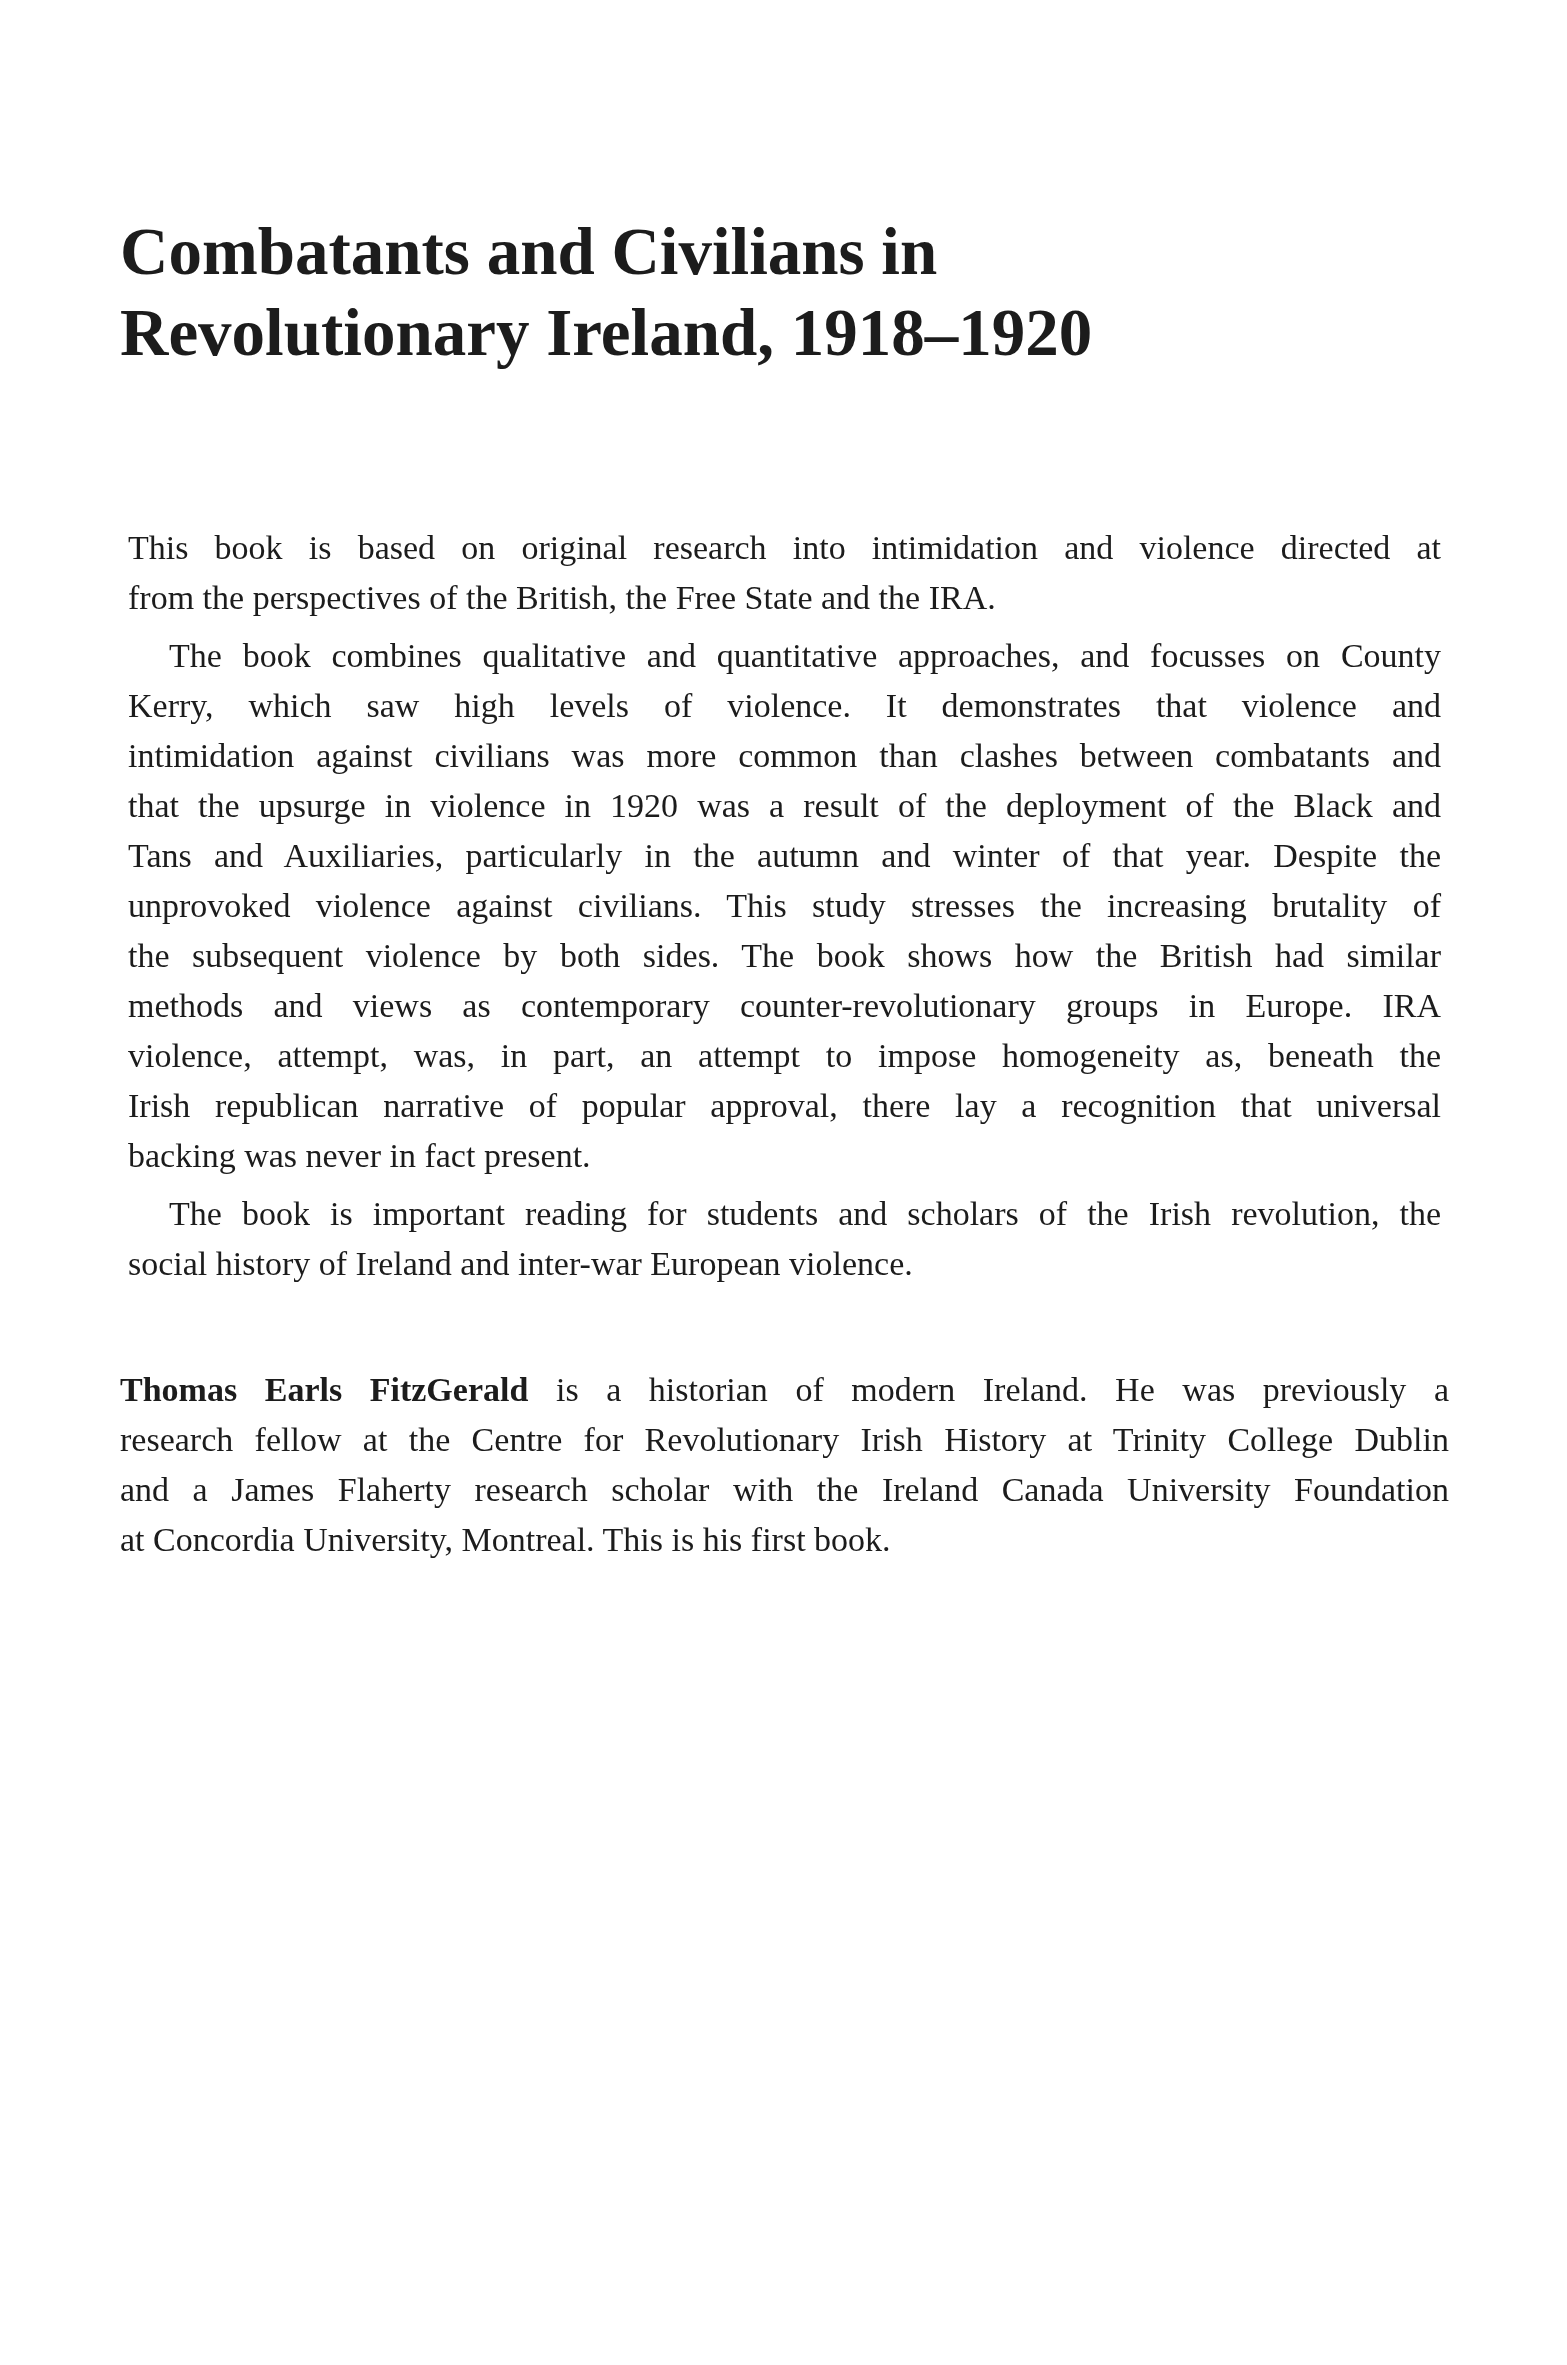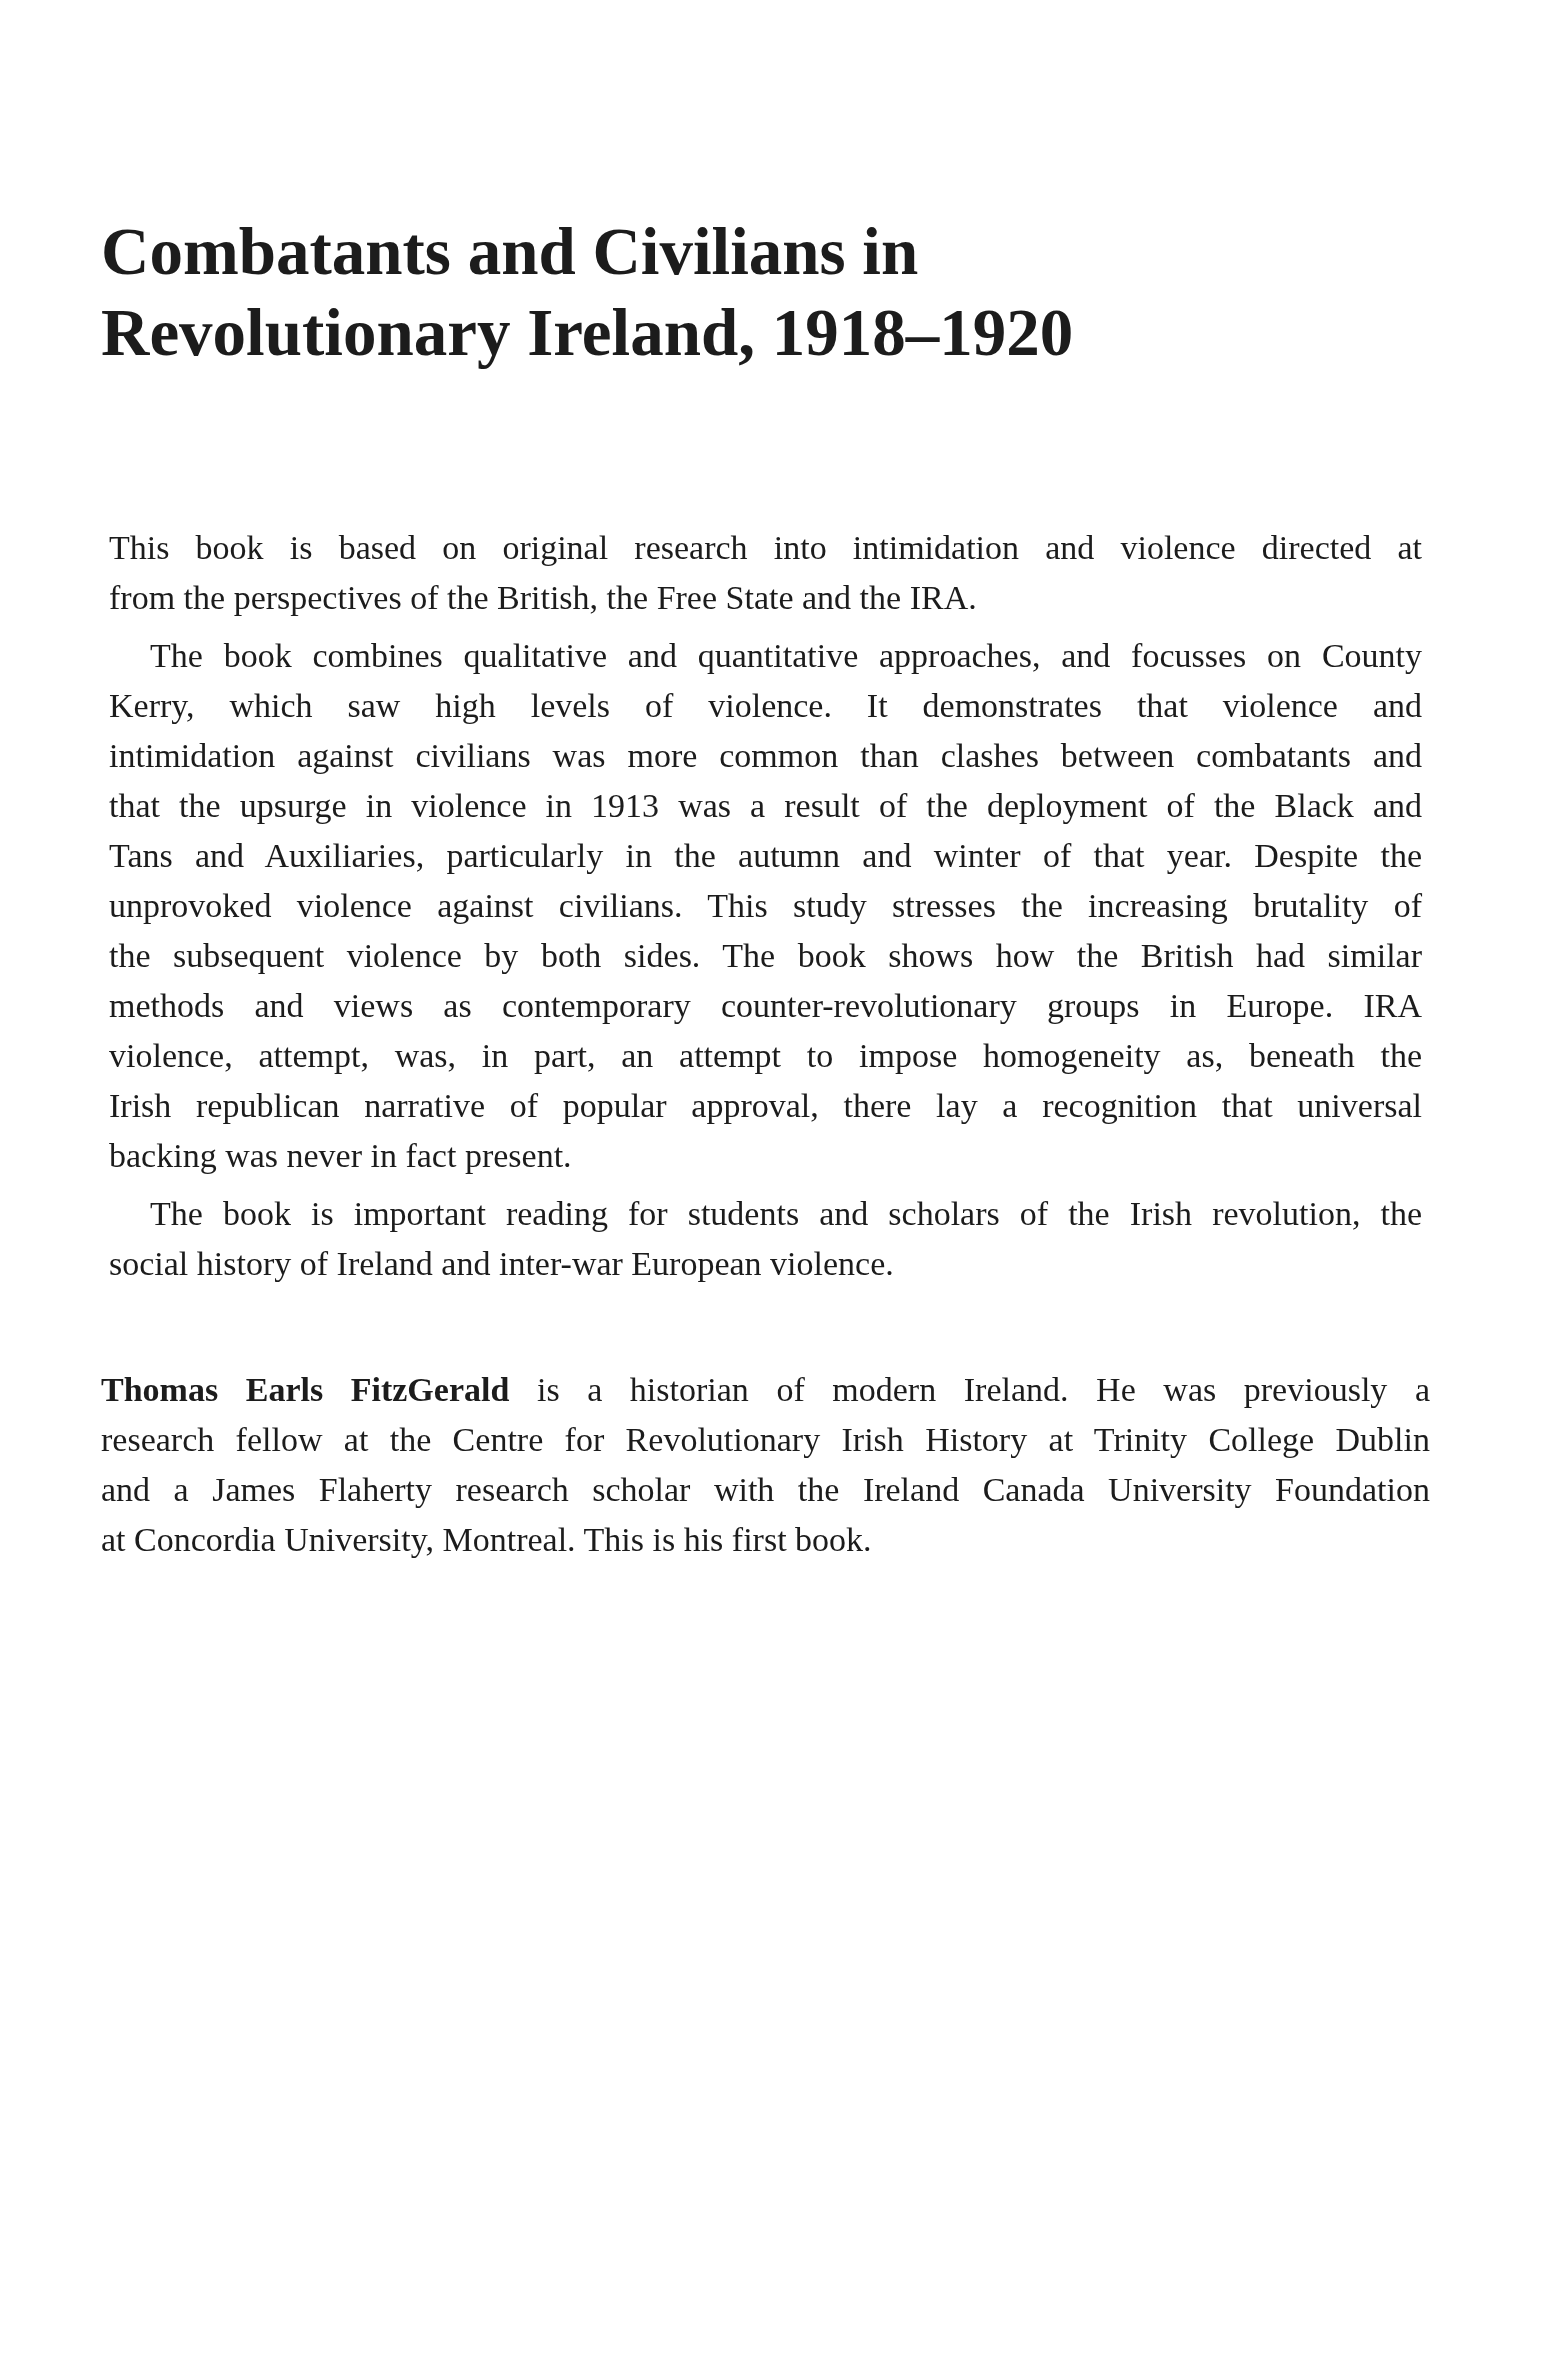--- a/index.html
+++ b/index.html
@@ -15,21 +15,21 @@
     position:relative;
     width:1568px;
     height:2366px;
     background:var(--page-bg);
     color:var(--text-color);
     font-family:"Liberation Serif","DejaVu Serif",serif;
     overflow:hidden;
   }
   .content{
     position:absolute;
-    left:101px;
+    left:120px;
     top:0;
     width:1329px;
   }
   .book-title{
     margin:211px 0 0 0;
     font-size:67px;
     line-height:81px;
     font-weight:700;
     letter-spacing:0;
   }
@@ -78,21 +78,21 @@
 
     <div class="blurb">
       <div class="para">
           <div class="line">This book is based on original research into intimidation and violence directed at</div>
           <div class="line last">from the perspectives of the British, the Free State and the IRA.</div>
         </div>
       <div class="para">
           <div class="line">The book combines qualitative and quantitative approaches, and focusses on County</div>
           <div class="line">Kerry, which saw high levels of violence. It demonstrates that violence and</div>
           <div class="line">intimidation against civilians was more common than clashes between combatants and</div>
-          <div class="line">that the upsurge in violence in 1913 was a result of the deployment of the Black and</div>
+          <div class="line">that the upsurge in violence in 1920 was a result of the deployment of the Black and</div>
           <div class="line">Tans and Auxiliaries, particularly in the autumn and winter of that year. Despite the</div>
           <div class="line">unprovoked violence against civilians. This study stresses the increasing brutality of</div>
           <div class="line">the subsequent violence by both sides. The book shows how the British had similar</div>
           <div class="line">methods and views as contemporary counter-revolutionary groups in Europe. IRA</div>
           <div class="line">violence, attempt, was, in part, an attempt to impose homogeneity as, beneath the</div>
           <div class="line">Irish republican narrative of popular approval, there lay a recognition that universal</div>
           <div class="line last">backing was never in fact present.</div>
         </div>
       <div class="para">
           <div class="line">The book is important reading for students and scholars of the Irish revolution, the</div>

